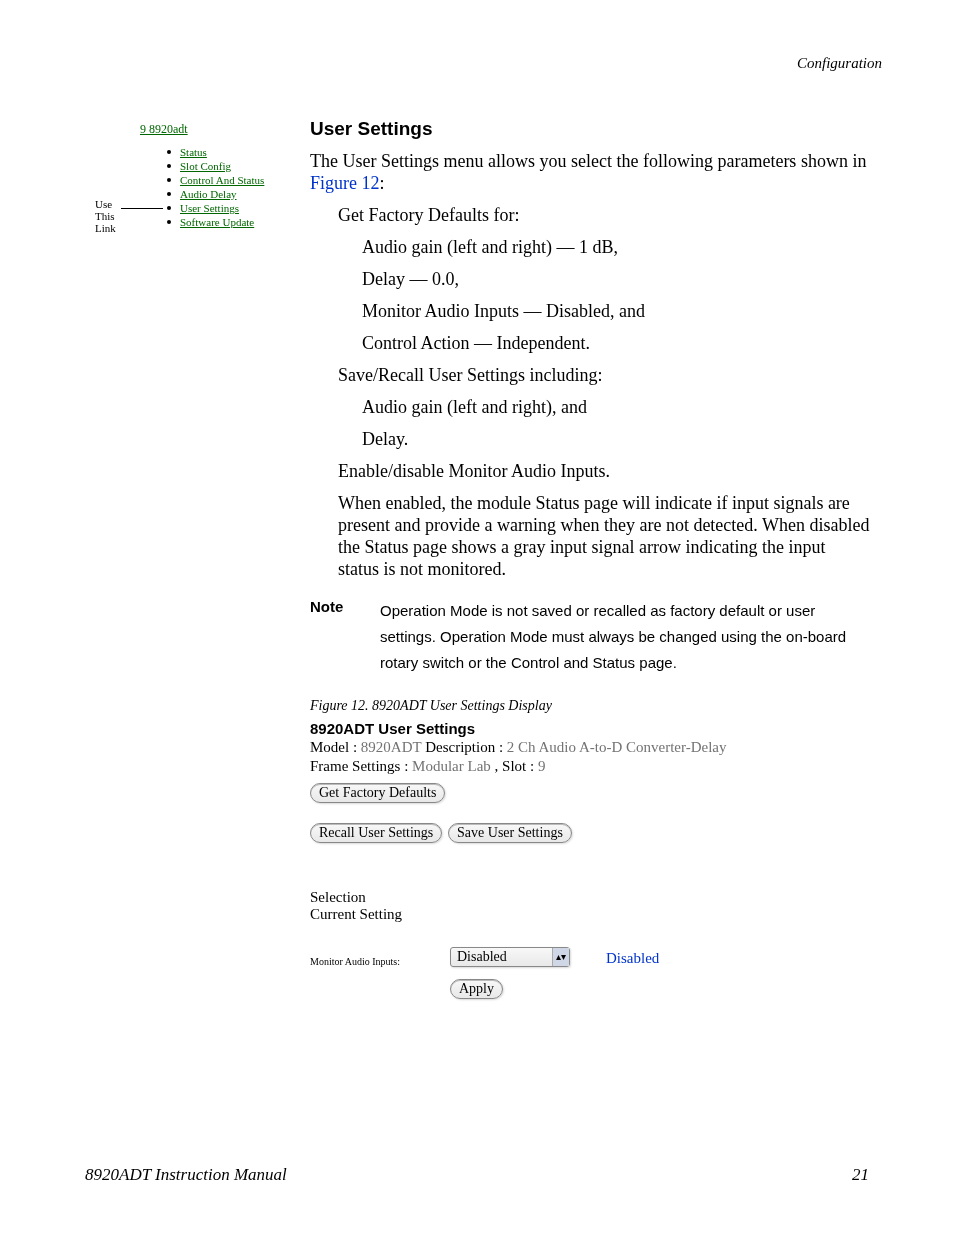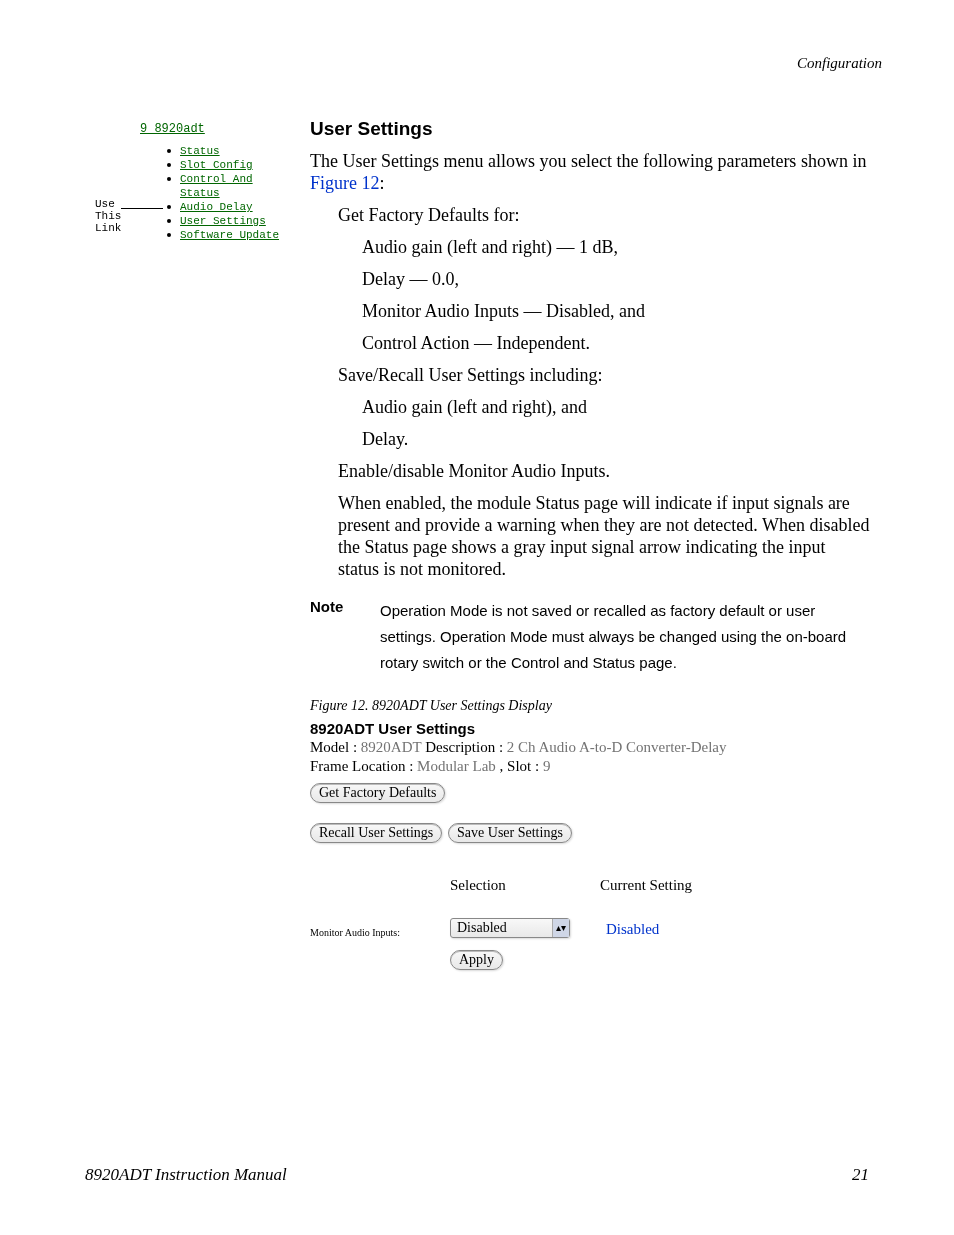--- a/index.html
+++ b/index.html
@@ -18,21 +18,21 @@
     right: 72px;
     font-style: italic;
     font-size: 15px;
     font-family: "Times New Roman", Times, serif;
   }
   .sidebar {
     position: absolute;
     left: 95px;
     top: 122px;
     width: 195px;
-    font-family: Liberation Mono, monospace;
+    font-family: Liberation Serif, serif;
     font-size: 12px;
   }
   .sidebar .toplink {
     color: #006600;
     text-decoration: underline;
     font-size: 12px;
     margin-left: 45px;
   }
   .sidebar ul {
     list-style: none;
@@ -183,21 +183,22 @@
     background: #cfd6e6;
     font-size: 10px;
     line-height: 18px;
   }
   .cur-val {
     color: #0033cc;
     padding-left: 6px;
   }
   .col-headers {
     display: flex;
-    margin-top: 28px;
+    margin-top: 40px;
+    flex-direction: column;
   }
   .col-headers .spacer { width: 140px; }
   .col-headers .h { width: 150px; font-size: 15px; }
   .footer {
     position: absolute;
     bottom: 50px;
     left: 85px;
     right: 85px;
     display: flex;
     justify-content: space-between;
@@ -255,21 +256,21 @@
   </div>
 
   <div class="figure-caption">Figure 12.  8920ADT User Settings Display</div>
 
   <div class="ui-panel">
     <div class="ui-title">8920ADT User Settings</div>
     <div class="ui-line">
       <span>Model : </span><span class="ui-link">8920ADT</span><span> Description : </span><span class="ui-link">2 Ch Audio A-to-D Converter-Delay</span>
     </div>
     <div class="ui-line">
-      <span>Frame Location : </span><span class="ui-link">Modular Lab</span><span> , Slot : </span><span class="ui-link">9</span>
+      <span>Frame Settings : </span><span class="ui-link">Modular Lab</span><span> , Slot : </span><span class="ui-link">9</span>
     </div>
 
     <div>
       <span class="ui-button">Get Factory Defaults</span>
     </div>
     <div style="margin-top:8px;">
       <span class="ui-button">Recall User Settings</span>
       <span class="ui-button">Save User Settings</span>
     </div>
 

